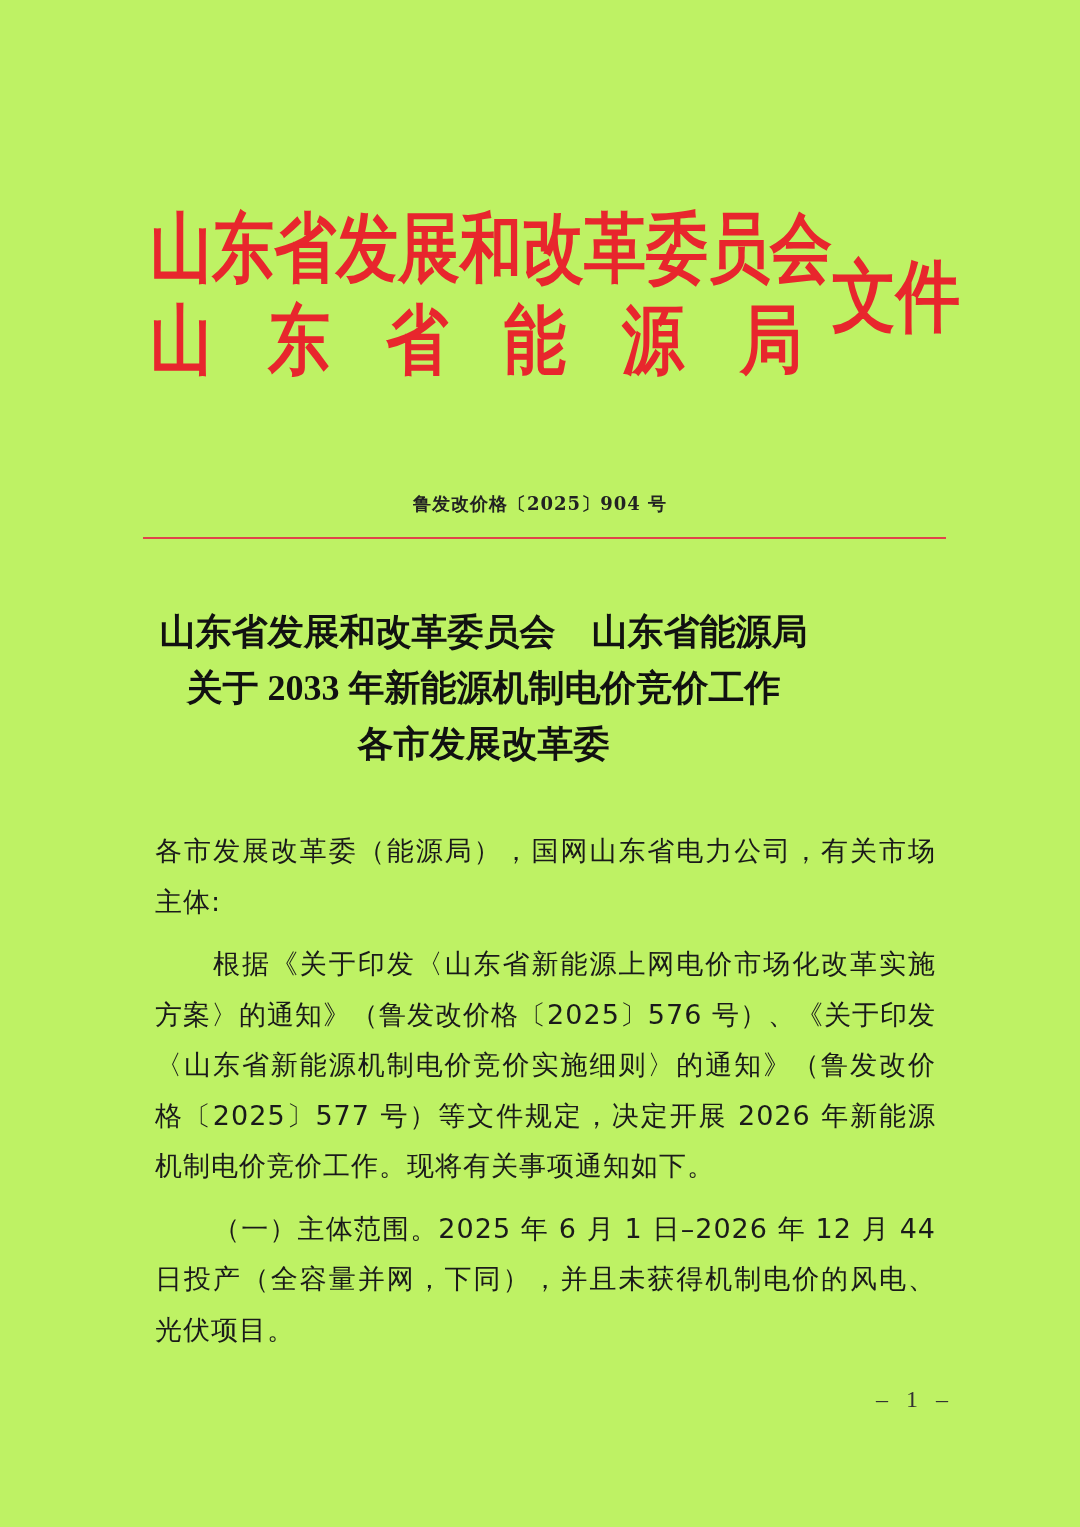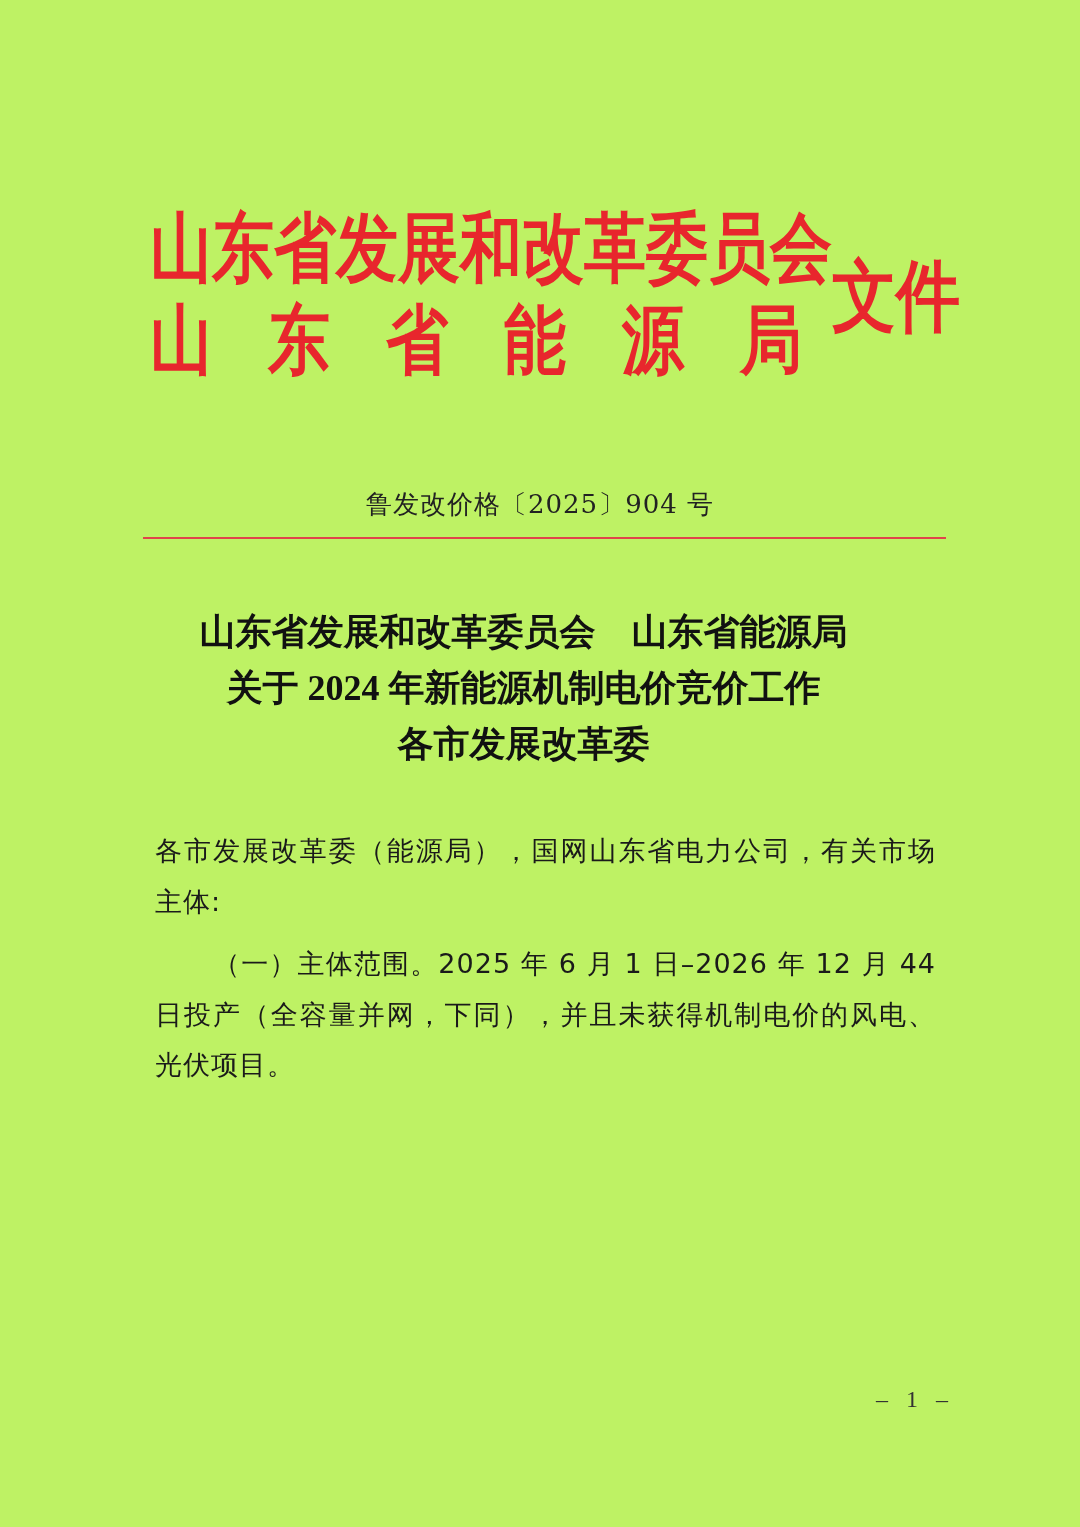--- a/index.html
+++ b/index.html
@@ -65,25 +65,26 @@
       transform-origin: left top;
       transform: scaleY(1.22);
     }
     
     .doc-number {
       position: absolute;
       left: 0;
       width: 1080px;
       top: 486px;
       text-align: center;
-      font-size: 26px;
+      font-size: 18px;
       line-height: 36px;
       font-family: "DejaVu Serif", "Liberation Serif", serif;
       color: #222;
       letter-spacing: 1px;
+      font-weight: bold;
     }
     .red-rule {
       position: absolute;
       left: 143px;
       top: 537px;
       width: 803px;
       height: 2px;
       background: #e0444a;
     }
     
@@ -91,21 +92,20 @@
       position: absolute;
       left: 0;
       width: 967px;
       top: 604px;
       text-align: center;
       font-family: "Liberation Serif", "DejaVu Serif", serif;
       font-weight: bold;
       font-size: 36px;
       line-height: 56px;
       color: #111;
-      padding-left: 40px;
     }
     .title .tline {
       display: block;
       white-space: pre;
     }
     
     .body-text {
       position: absolute;
       left: 143px;
       top: 814px;
@@ -156,23 +156,24 @@
       <span>局</span>
     </div>
     <div class="wenjian">文件</div>
   </div>
 
   <div class="doc-number">鲁发改价格〔2025〕904 号</div>
   <div class="red-rule"></div>
 
   <div class="title">
     <span class="tline">山东省发展和改革委员会　山东省能源局</span>
-    <span class="tline">关于 2024 年新能源机制电价竞价工作</span>
+    <span class="tline">关于 2033 年新能源机制电价竞价工作</span>
     <span class="tline">各市发展改革委</span>
   </div>
 
   <div class="body-text">
     <p>各市发展改革委（能源局），国网山东省电力公司，有关市场主体:</p>
+    <p class="indent">根据《关于印发〈山东省新能源上网电价市场化改革实施方案〉的通知》（鲁发改价格〔2025〕576 号）、《关于印发〈山东省新能源机制电价竞价实施细则〉的通知》（鲁发改价格〔2025〕577 号）等文件规定，决定开展 2026 年新能源机制电价竞价工作。现将有关事项通知如下。</p>
     <p class="indent">（一）主体范围。2025 年 6 月 1 日–2026 年 12 月 44 日投产（全容量并网，下同），并且未获得机制电价的风电、光伏项目。</p>
   </div>
 
   <div class="page-number">– 1 –</div>
 </div>
 
 </body></html>

